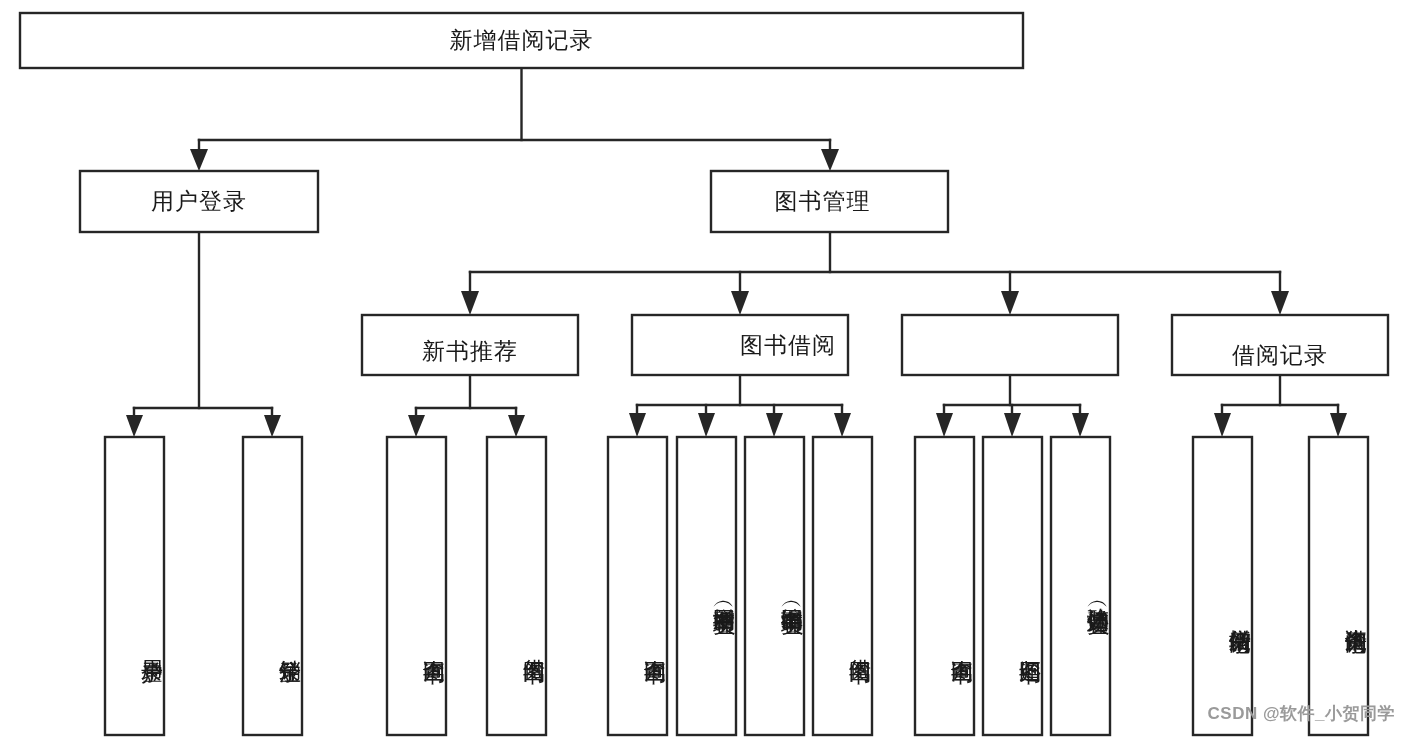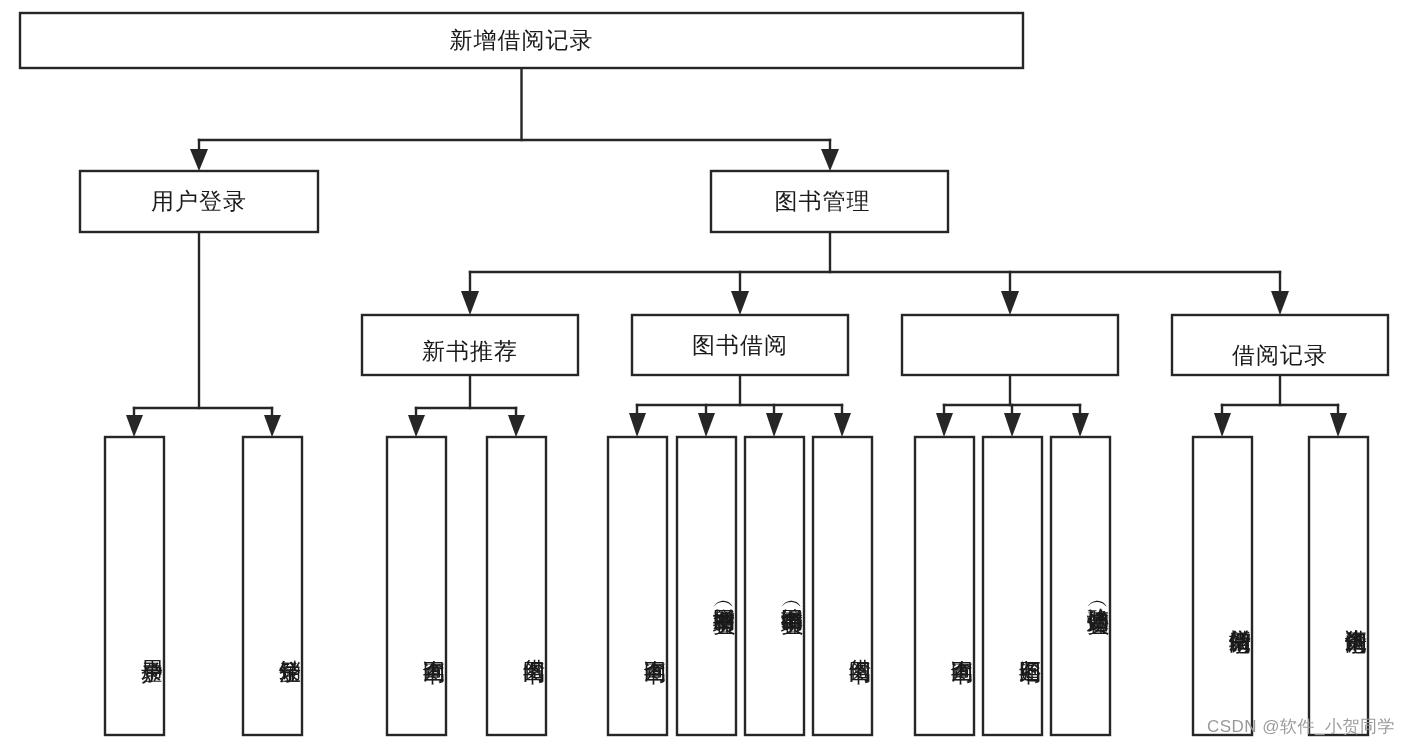--- a/index.html
+++ b/index.html
@@ -65,26 +65,27 @@
     font-size: 23px;
     color: #1a1a1a;
     letter-spacing: 1px;
     white-space: nowrap;
     pointer-events: none;
     font-family: "Liberation Sans", "DejaVu Sans", sans-serif;
   }
   #watermark {
     position: absolute;
     right: 10px;
-    bottom: 9px;
+    bottom: 22px;
     font-size: 17px;
     color: #9a9a9a;
     letter-spacing: 0.5px;
     font-family: "Liberation Sans", "DejaVu Sans", sans-serif;
     white-space: nowrap;
+    font-weight: bold;
   }
 </style>
 </head>
 <body>
 
 <div id="diagram-root">
 
   <svg id="tree-svg" viewBox="0 0 1405 747">
 
     <g>
@@ -192,21 +193,21 @@
     <rect class="node-rect" x="1193" y="437" width="59" height="298"></rect>
     <rect class="node-rect" x="1309" y="437" width="59" height="298"></rect>
   </svg>
 
   <div class="hlabel-wrap" style="left:20px; top:13px; width:1003px; height:55px;">新增借阅记录</div>
 
   <div class="hlabel-wrap" style="left:80px; top:171px; width:238px; height:61px;">用户登录</div>
   <div class="hlabel-wrap" style="left:704px; top:171px; width:237px; height:61px;">图书管理</div>
 
   <div class="hlabel-wrap" style="left:362px; top:315px; width:216px; height:72px;text-align:right;">新书推荐</div>
-  <div class="hlabel-wrap" style="left:632px; top:315px; width:216px; height:60px;">图书借阅</div>
+  <div class="hlabel-wrap" style="left:632px; top:315px; width:216px; height:60px;padding-left:48px;">图书借阅</div>
   <div class="hlabel-wrap" style="left:1172px; top:325px; width:216px; height:60px;">借阅记录</div>
 
   <div class="vlabel-wrap" style="left:105px; top:437px; width:59px; height:298px; padding-top:58px;">用户登录</div>
   <div class="vlabel-wrap" style="left:243px; top:437px; width:59px; height:298px; padding-top:58px;">注销登录</div>
 
   <div class="vlabel-wrap" style="left:387px; top:437px; width:59px; height:298px; padding-top:58px;">查询图书</div>
   <div class="vlabel-wrap" style="left:487px; top:437px; width:59px; height:298px; padding-top:58px;">借阅图书</div>
 
   <div class="vlabel-wrap" style="left:608px; top:437px; width:59px; height:298px; padding-top:58px;">查询图书</div>
   <div class="vlabel-wrap" style="left:677px; top:437px; width:59px; height:298px; padding-top:8px;">新增图书（管理员）</div>

